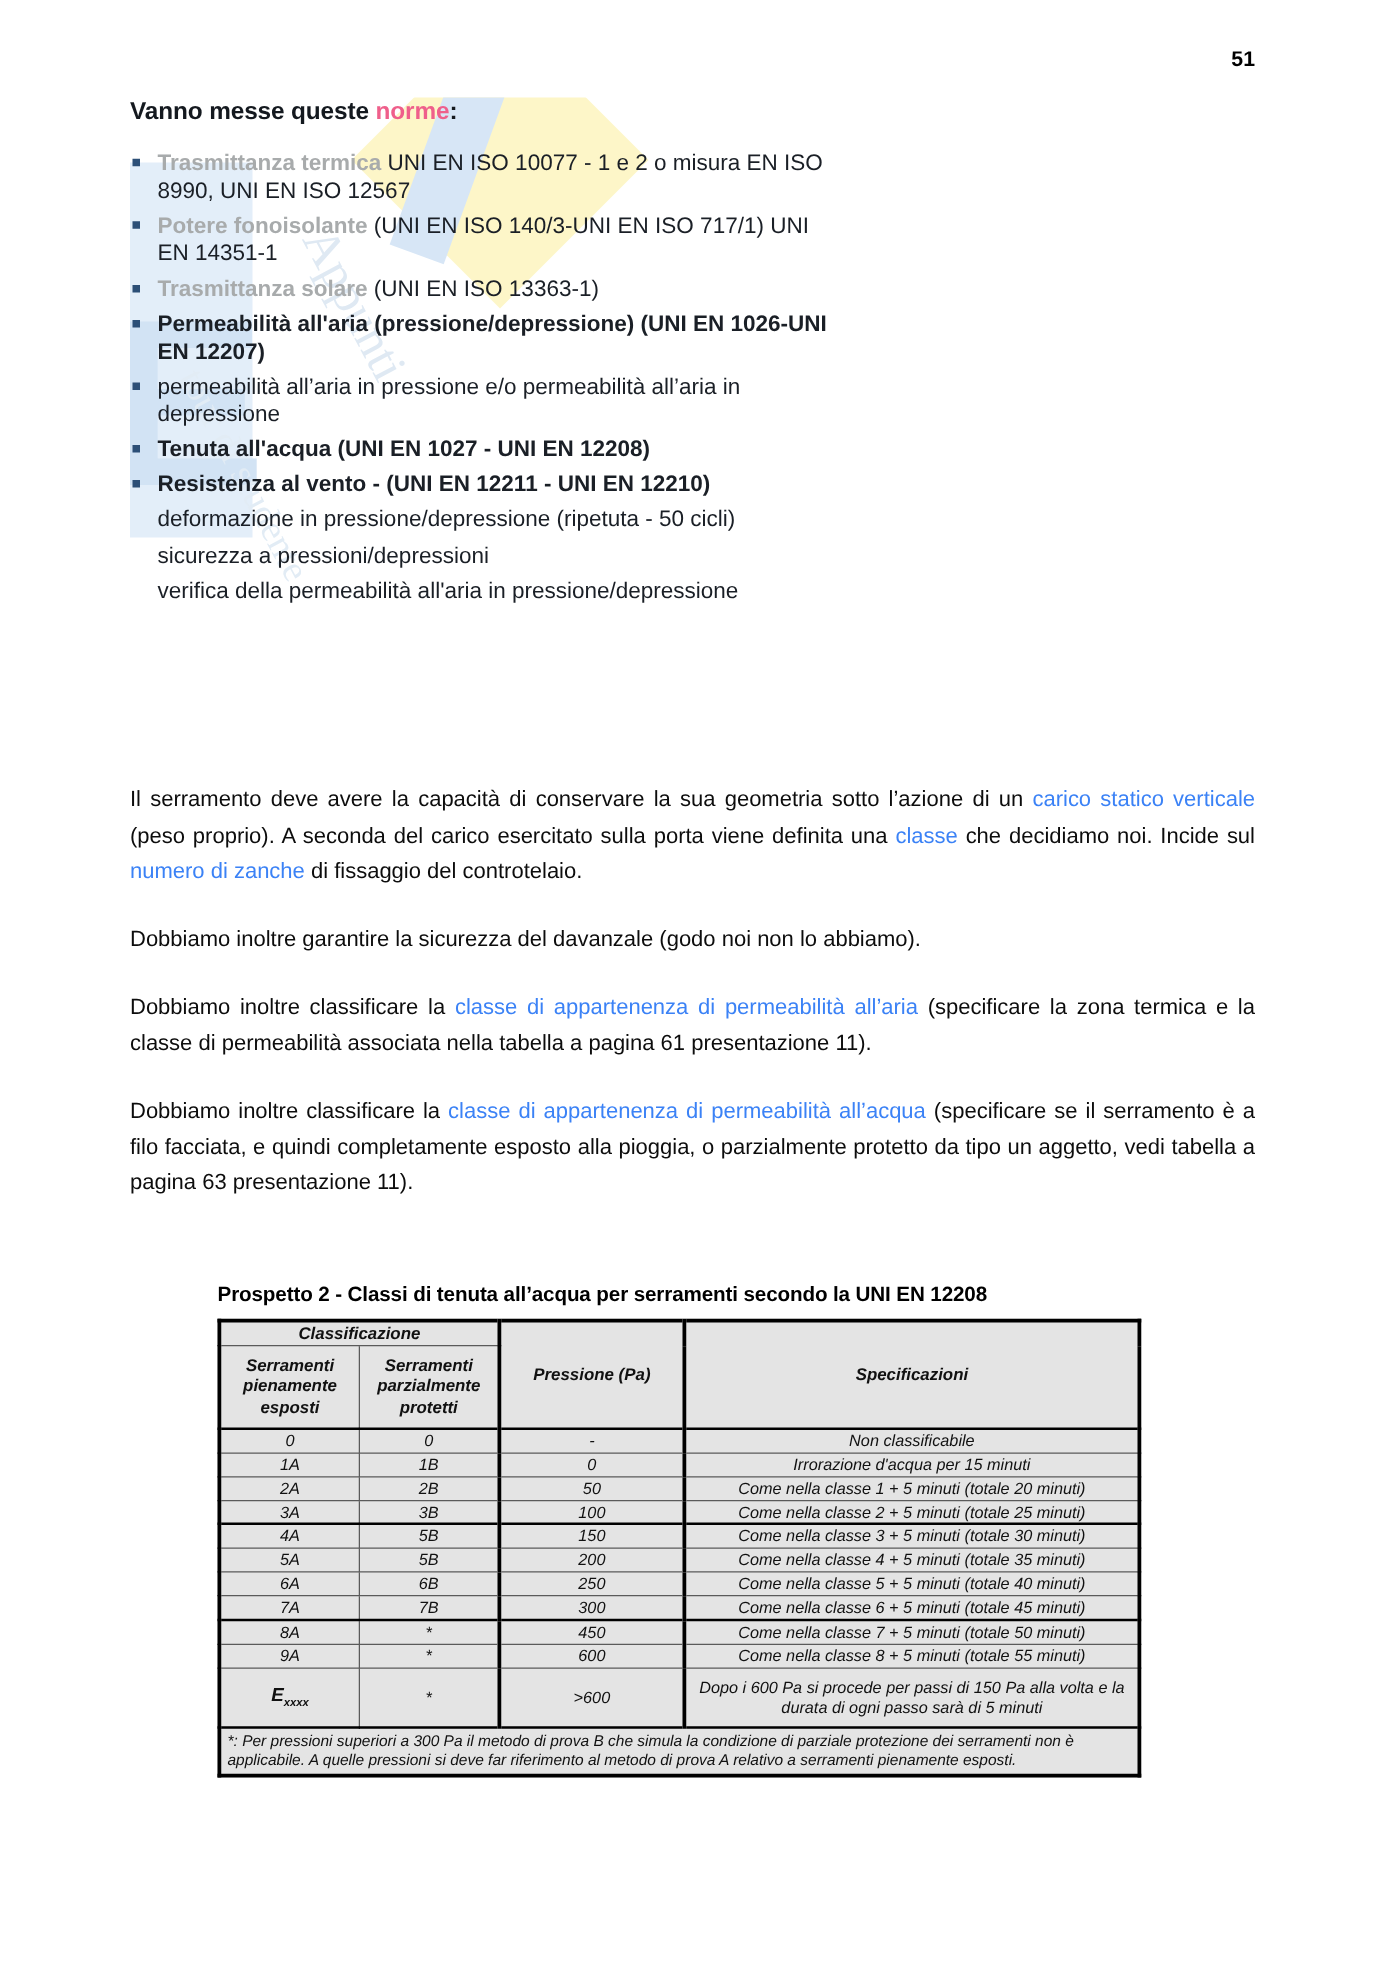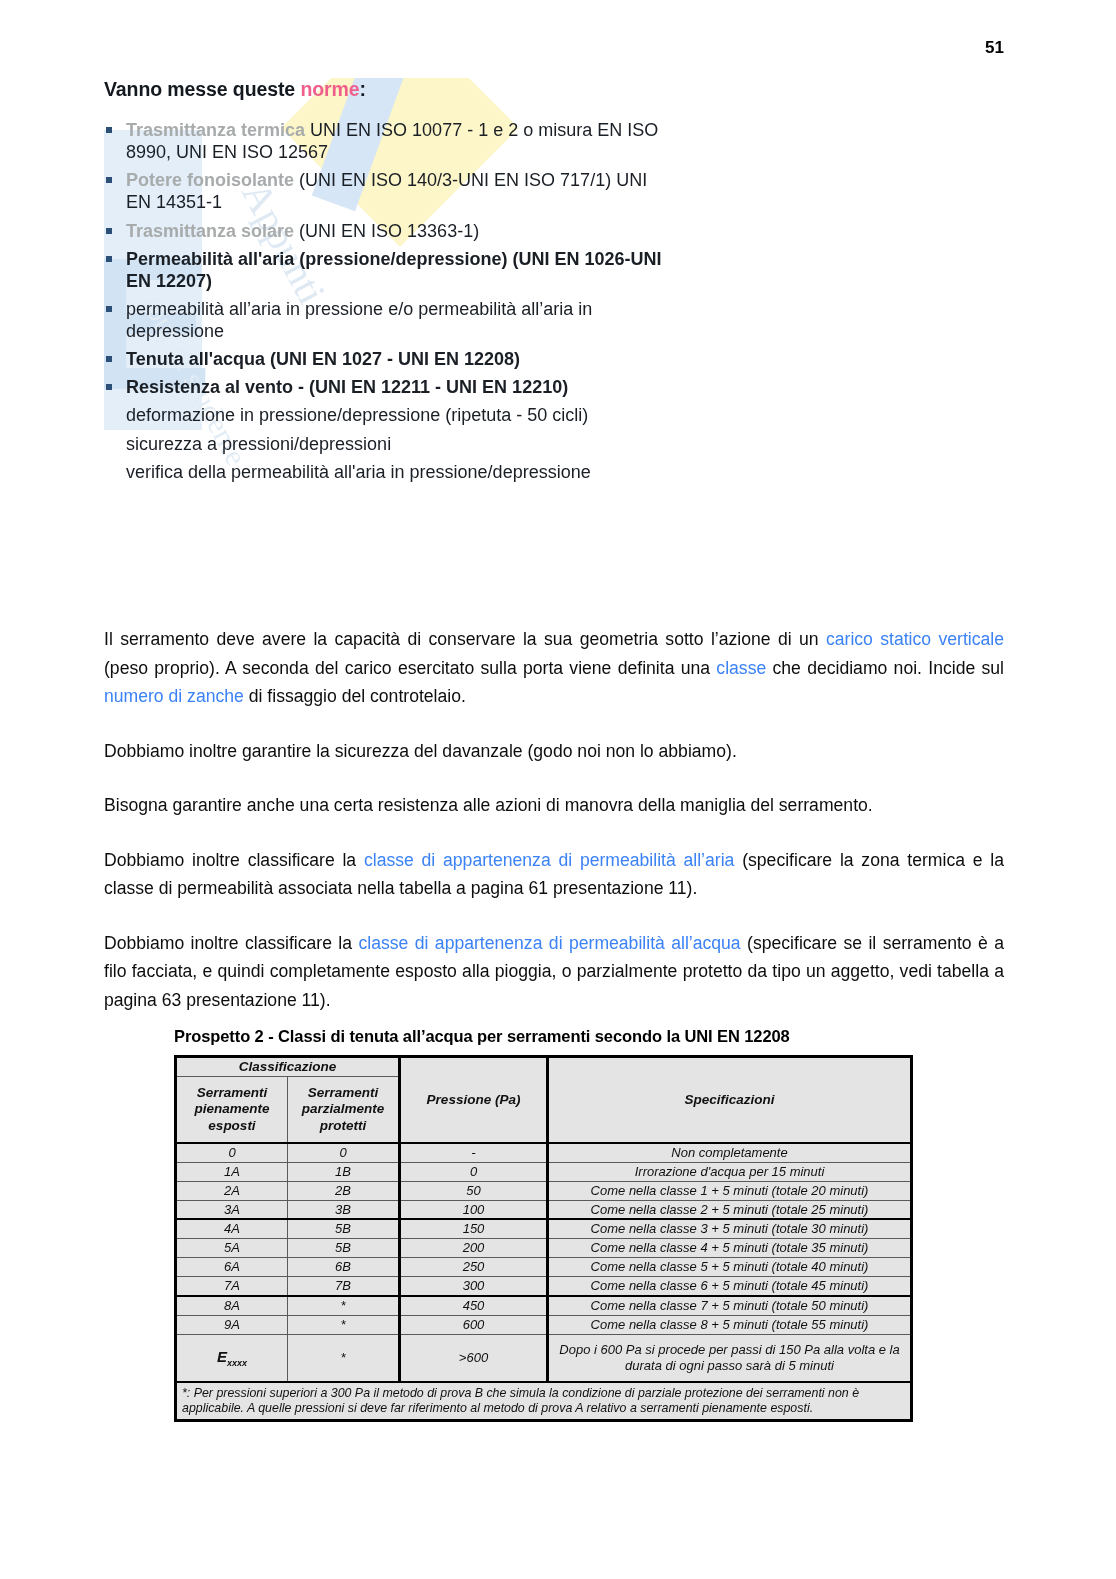--- a/index.html
+++ b/index.html
@@ -258,23 +258,20 @@
     </div>
   </div>
 
   <div class="body">
     <p class="j">
       <span>Il serramento deve avere la capacità di conservare la sua geometria sotto l’azione di un </span><span class="accent">carico statico verticale</span><span> (peso proprio). A seconda del carico esercitato sulla porta viene definita una </span><span class="accent">classe</span><span> che decidiamo noi. Incide sul </span><span class="accent">numero di zanche</span><span> di fissaggio del controtelaio.</span>
     </p>
     <p>
       <span>Dobbiamo inoltre garantire la sicurezza del davanzale (godo noi non lo abbiamo).</span>
     </p>
-    <p>
-      <span>Bisogna garantire anche una certa resistenza alle azioni di manovra della maniglia del serramento.</span>
-    </p>
     <p class="j">
       <span>Dobbiamo inoltre classificare la </span><span class="accent">classe di appartenenza di permeabilità all’aria</span><span> (specificare la zona termica e la classe di permeabilità associata nella tabella a pagina 61 presentazione 11).</span>
     </p>
     <p class="j last">
       <span>Dobbiamo inoltre classificare la </span><span class="accent">classe di appartenenza di permeabilità all’acqua</span><span> (specificare se il serramento è a filo facciata, e quindi completamente esposto alla pioggia, o parzialmente protetto da tipo un aggetto, vedi tabella a pagina 63 presentazione 11).</span>
     </p>
   </div>
 
   <div class="tbl-wrap">
     <div class="tbl-title">Prospetto 2 - Classi di tenuta all’acqua per serramenti secondo la UNI EN 12208</div>
@@ -295,21 +292,21 @@
         <tr class="hdr-sub">
           <th class="cls">Serramenti pienamente esposti</th>
           <th class="cls">Serramenti parzialmente protetti</th>
         </tr>
       </thead>
       <tbody>
         <tr class="rowsep-thick">
           <td class="cls">0</td>
           <td class="cls">0</td>
           <td class="press vsep-l">-</td>
-          <td class="spec vsep-l">Non completamente</td>
+          <td class="spec vsep-l">Non classificabile</td>
         </tr>
         <tr>
           <td class="cls">1A</td>
           <td class="cls">1B</td>
           <td class="press vsep-l">0</td>
           <td class="spec vsep-l">Irrorazione d'acqua per 15 minuti</td>
         </tr>
         <tr>
           <td class="cls">2A</td>
           <td class="cls">2B</td>

